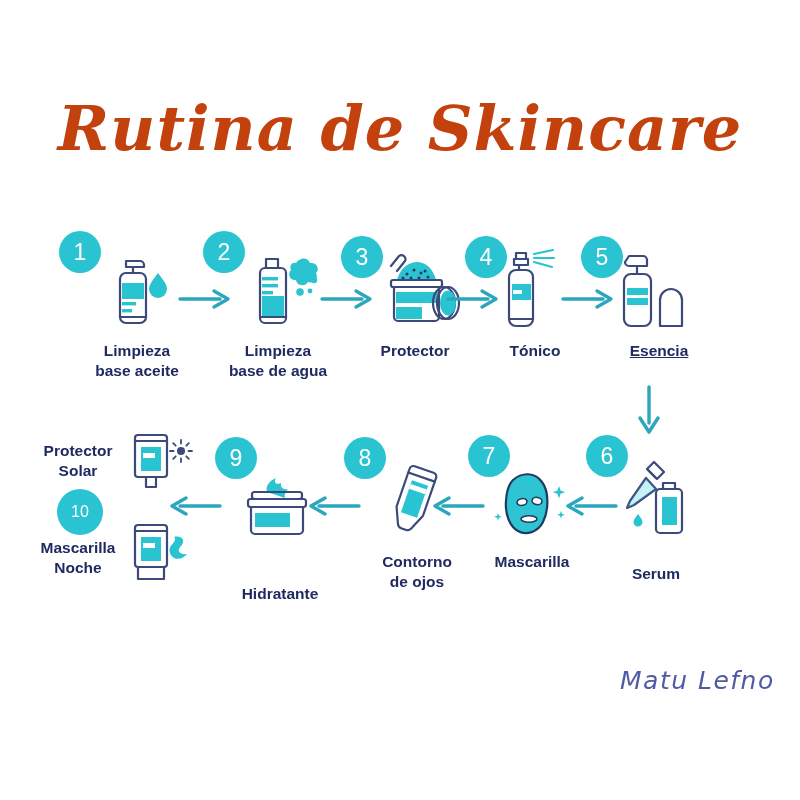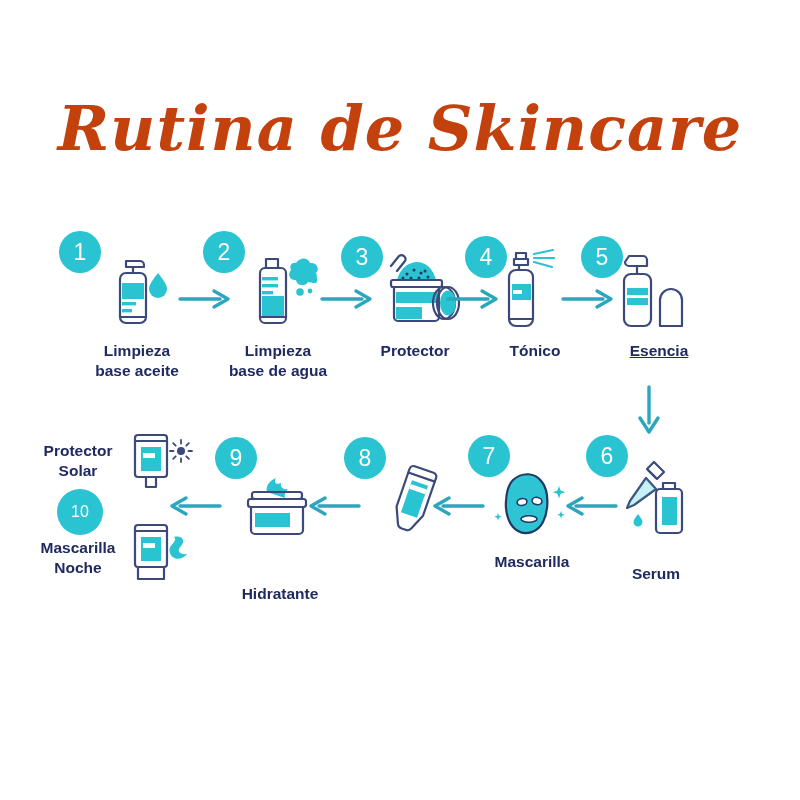--- a/index.html
+++ b/index.html
@@ -283,20 +283,22 @@
       <g transform="rotate(19 31 40)">
         <g fill="none" stroke="#3b4a7a" stroke-width="2.2" stroke-linejoin="round" stroke-linecap="round">
           <path d="M20 6 h20 a4 4 0 0 1 4 4 v40 l-7 16 a5 5 0 0 1 -5 3 h-4 a5 5 0 0 1 -5 -3 l-7 -16 v-40 a4 4 0 0 1 4 -4 z"></path>
           <path d="M16 14 h28"></path>
         </g>
         <rect x="22" y="20" width="17" height="34" fill="#29c3d2"></rect>
         <rect x="22" y="24" width="17" height="5" fill="#ffffff"></rect>
       </g>
     </svg>
   </div>
+  <div class="step-label" style="left:361px; top:552px; width:112px;">Contorno
+de ojos</div>
 
   <div class="arrow" style="left:305px; top:495px;">
     <svg width="56" height="22" viewBox="0 0 56 22">
       <path d="M54 11 H14" stroke="#2ba6bd" stroke-width="3.4" fill="none" stroke-linecap="round"></path>
       <path d="M20 3 L6 11 L20 19" stroke="#2ba6bd" stroke-width="3.4" fill="none" stroke-linecap="round" stroke-linejoin="round"></path>
     </svg>
   </div>
 
   <div class="num-circle" style="left:215px; top:437px;">9</div>
   <div class="icon-box" style="left:236px; top:470px;">
@@ -354,14 +356,15 @@
         <path d="M14 6 h26 a3 3 0 0 1 3 3 v36 a3 3 0 0 1 -3 3 h-26 a3 3 0 0 1 -3 -3 v-36 a3 3 0 0 1 3 -3 z"></path>
         <path d="M11 12 h32"></path>
         <path d="M14 48 h26 v12 h-26 z"></path>
       </g>
       <rect x="17" y="18" width="20" height="24" fill="#29c3d2"></rect>
       <rect x="19" y="24" width="12" height="5" fill="#ffffff"></rect>
       <path d="M50 18 c8 -2 12 4 7 9 c-5 5 -1 9 6 8 c-5 7 -15 6 -17 -1 c-2 -6 2 -8 4 -11 c2 -3 1 -4 0 -5 z" fill="#29c3d2"></path>
     </svg>
   </div>
 
+  <div class="signature">Matu Lefno</div>
 
 </div>
 
 </body></html>

